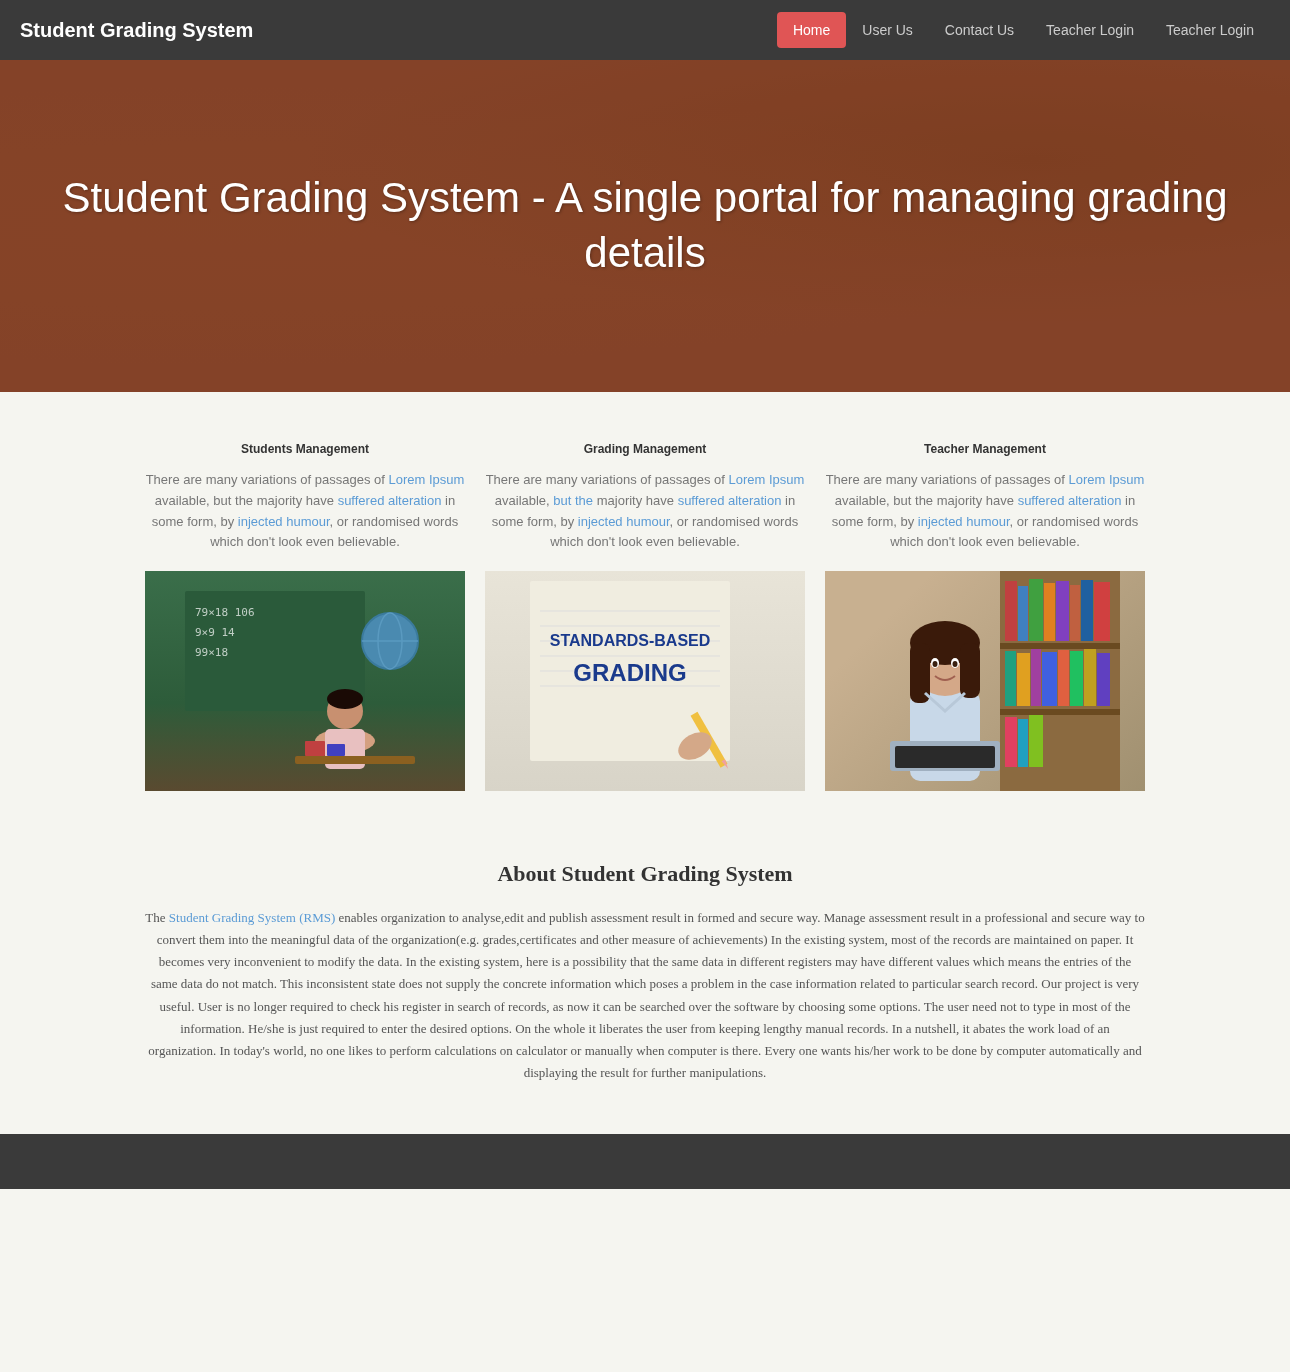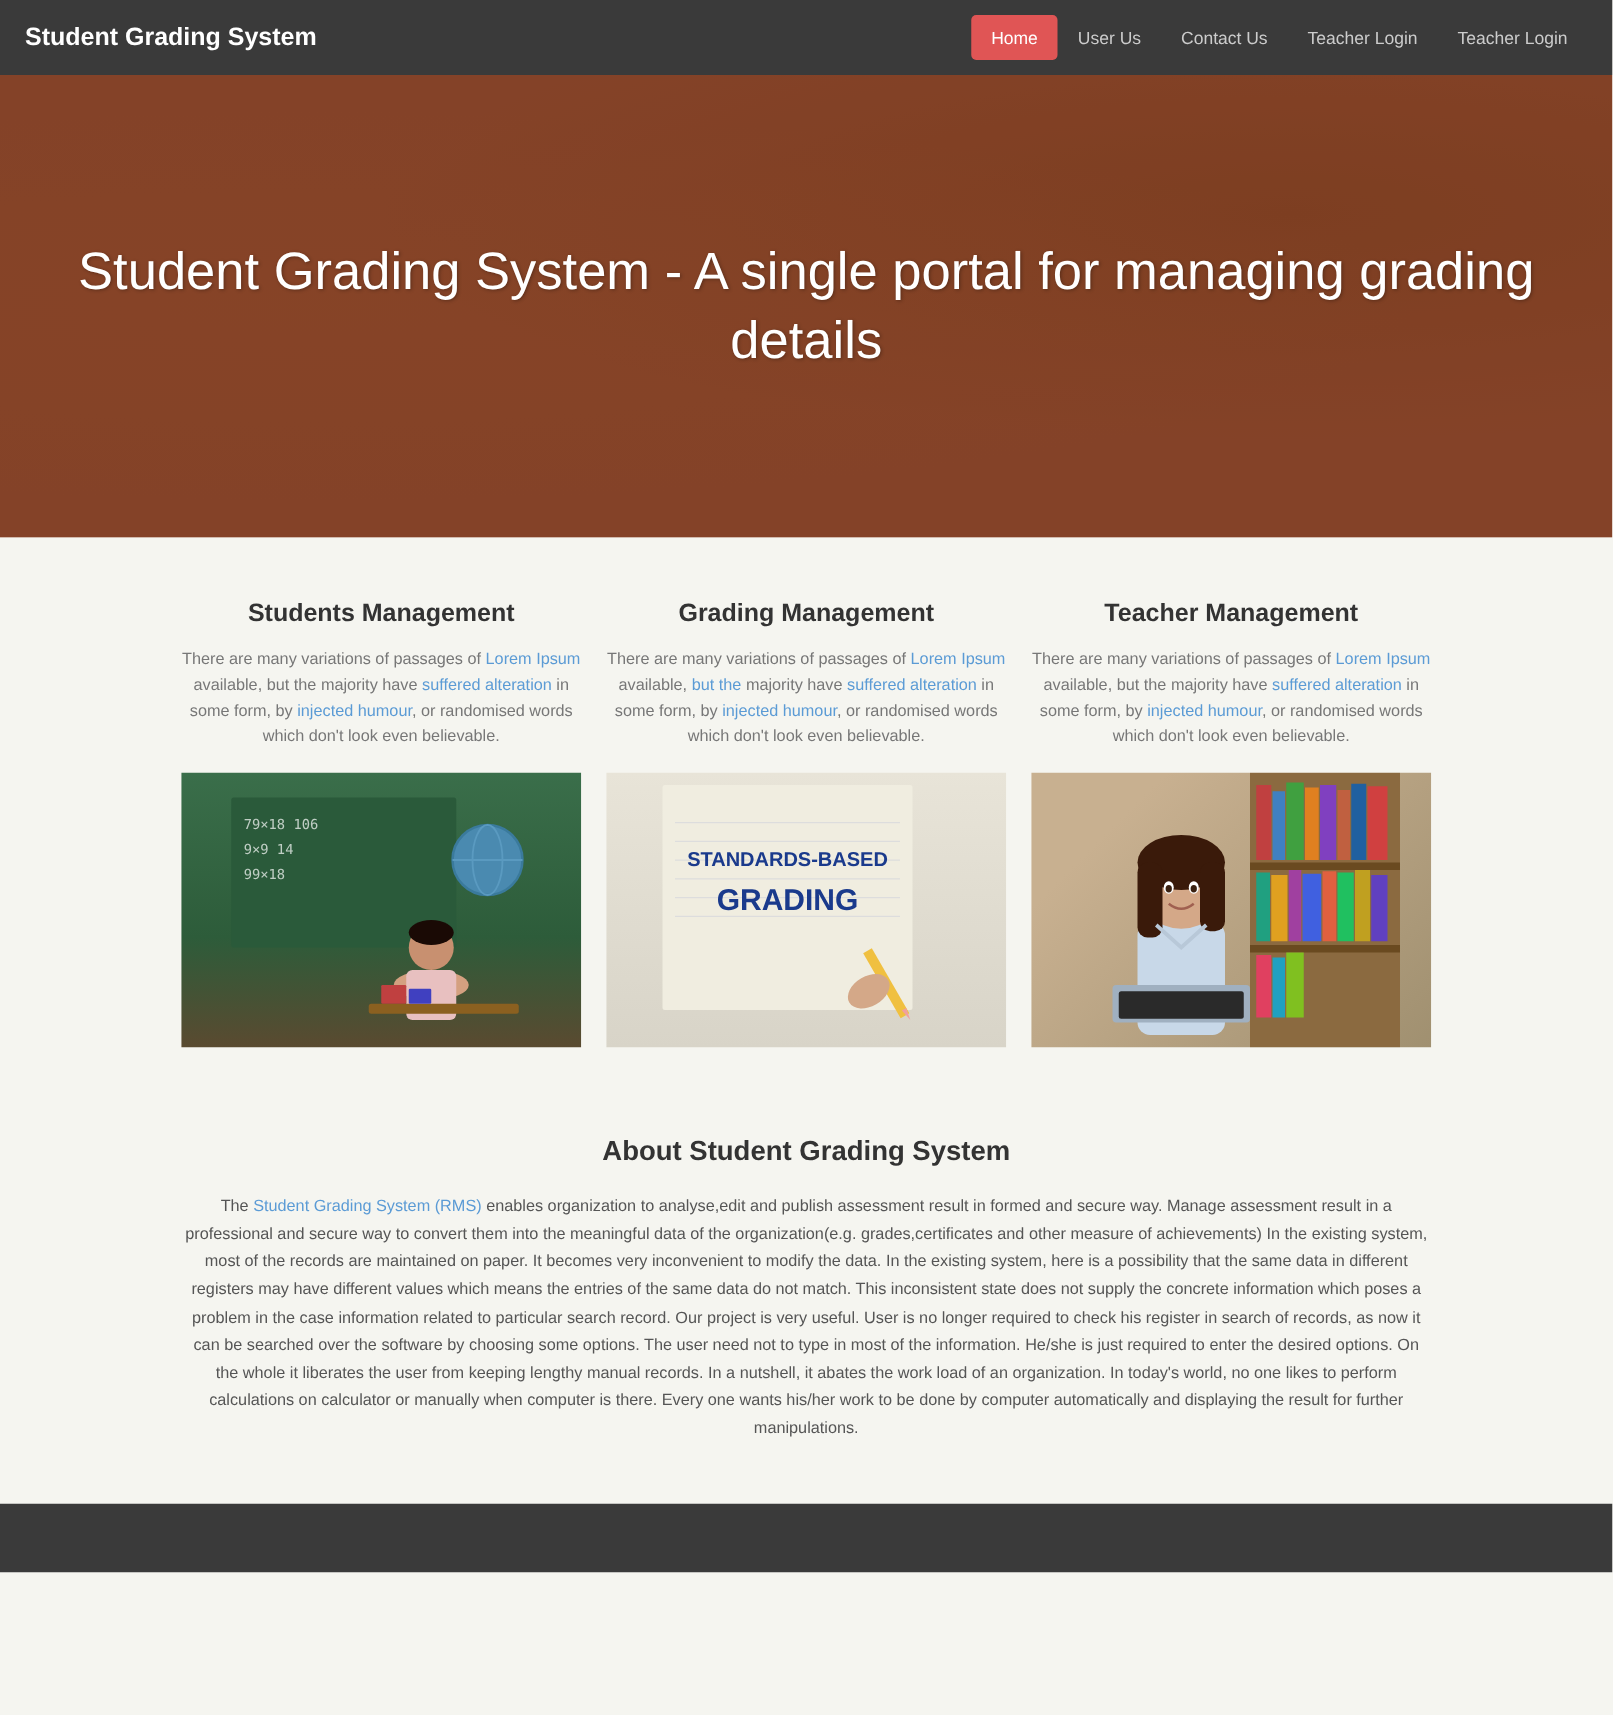--- a/index.html
+++ b/index.html
@@ -35,21 +35,21 @@
     .navbar-nav li.active a {
       background: #e05555;
       color: #fff;
       border-radius: 4px;
     }
 
     
     .hero {
       position: relative;
       width: 100%;
-      height: 370px;
+      height: 332px;
       display: flex;
       align-items: center;
       justify-content: center;
       overflow: hidden;
     }
     .hero-bg-img {
       position: absolute;
       inset: 0;
       background-color: #b06040;
       background-image:
@@ -84,21 +84,21 @@
       display: flex;
       gap: 20px;
       max-width: 1000px;
       margin: 0 auto;
     }
     .feature-col {
       flex: 1;
       text-align: center;
     }
     .feature-title {
-      font-size: 20px;
+      font-size: 12px;
       font-weight: bold;
       color: #333;
       margin-bottom: 14px;
     }
     .feature-text {
       font-size: 13px;
       color: #777;
       line-height: 1.6;
       margin-bottom: 18px;
     }
@@ -327,21 +327,21 @@
             <rect x="40" y="170" width="110" height="30" fill="#a0b0c0" rx="3"></rect>
             <rect x="45" y="175" width="100" height="22" fill="#2a2a2a" rx="2"></rect>
           </svg>
         </div>
       </div>
     </div>
 
   </div>
 </section>
 
-<section style="background:#f5f5f0; padding: 40px 20px 50px;">
+<section style="background:#f5f5f0; padding: 40px 20px 50px; font-family: Liberation Serif, serif;">
   <div style="max-width: 1000px; margin: 0 auto;">
     <h2 class="about-title">About Student Grading System</h2>
     <p class="about-text">
       The <a href="#">Student Grading System (RMS)</a> enables organization to analyse,edit and publish assessment result in formed and secure way. Manage assessment result in a professional and secure way to convert them into the meaningful data of the organization(e.g. grades,certificates and other measure of achievements) In the existing system, most of the records are maintained on paper. It becomes very inconvenient to modify the data. In the existing system, here is a possibility that the same data in different registers may have different values which means the entries of the same data do not match. This inconsistent state does not supply the concrete information which poses a problem in the case information related to particular search record. Our project is very useful. User is no longer required to check his register in search of records, as now it can be searched over the software by choosing some options. The user need not to type in most of the information. He/she is just required to enter the desired options. On the whole it liberates the user from keeping lengthy manual records. In a nutshell, it abates the work load of an organization. In today's world, no one likes to perform calculations on calculator or manually when computer is there. Every one wants his/her work to be done by computer automatically and displaying the result for further manipulations.
     </p>
   </div>
 </section>
 
 <footer class="footer"></footer>
 

